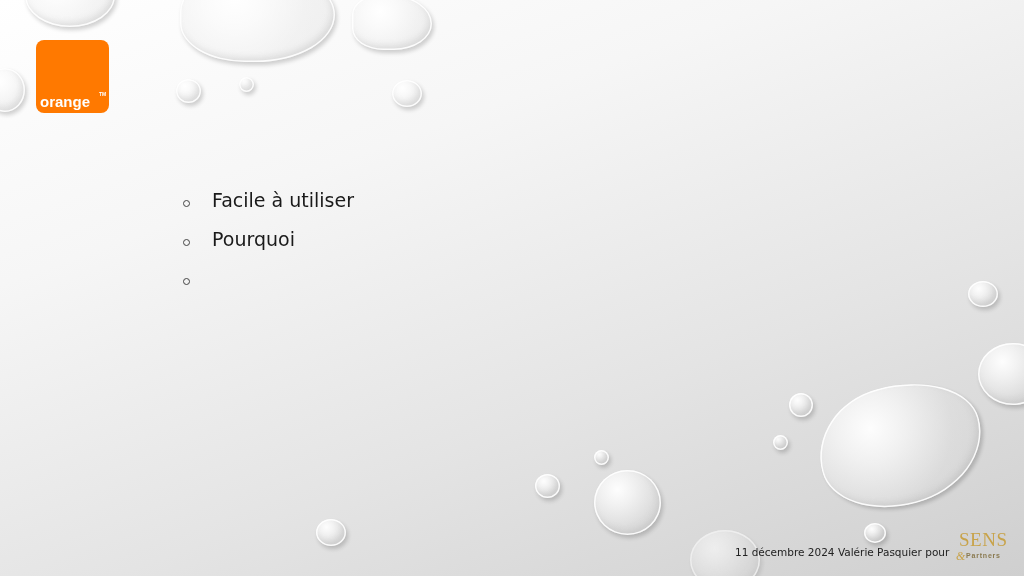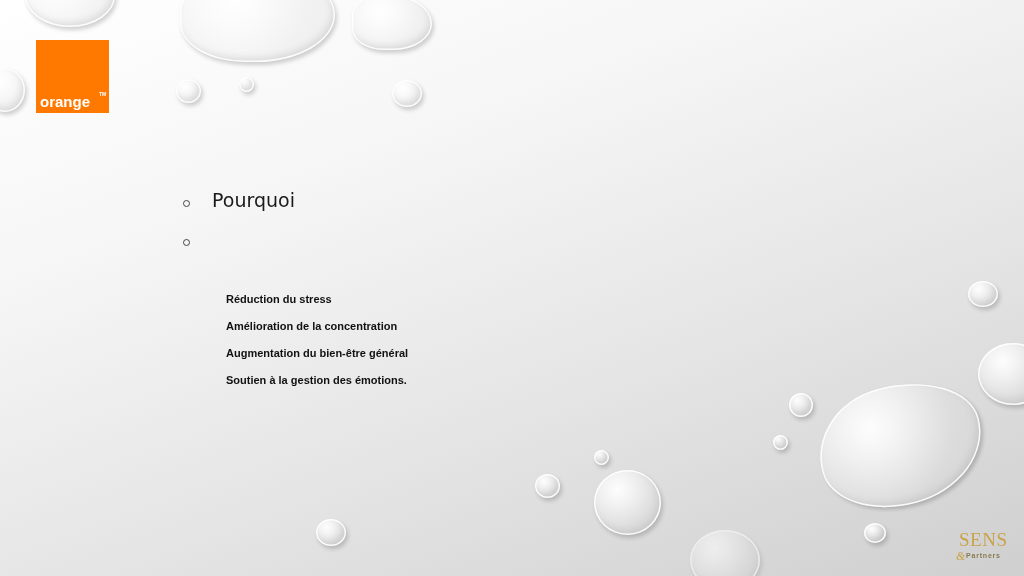--- a/index.html
+++ b/index.html
@@ -10,20 +10,21 @@
     }
     .slide { position:absolute; inset:0; }
     .drop {
       position:absolute; border-radius:50%;
       background: radial-gradient(circle at 35% 30%, rgba(255,255,255,0.95) 0%, rgba(250,250,250,0.7) 25%, rgba(225,225,225,0.35) 60%, rgba(200,200,200,0.25) 100%);
       box-shadow: inset 0 0 0 1.5px rgba(255,255,255,0.9), inset -3px -4px 6px rgba(150,150,150,0.25), 2px 3px 4px rgba(0,0,0,0.18);
     }
     .logo {
       position:absolute; left:36px; top:40px; width:73px; height:73px;
       background:#ff7900;
+      border-radius:8px;
     }
     .logo-text {
       position:absolute; left:4px; bottom:3px; color:#fff;
       font-family:"Liberation Sans", sans-serif; font-weight:bold; font-size:15px; letter-spacing:0px;
     }
     .logo-tm { position:absolute; left:63px; bottom:16px; color:#fff; font-size:5px; font-weight:bold; }
     .title {
       position:absolute; left:151px; top:124px;
       font-family:"DejaVu Sans", sans-serif; font-weight:bold; font-style:italic;
       font-size:22px; color:#111; letter-spacing:0.2px;
@@ -88,33 +89,32 @@
 
   <div class="logo">
     <span class="logo-text">orange</span>
     <span class="logo-tm">TM</span>
   </div>
 
 
   <ul class="bullets">
     <li class="bullet">
       <span class="bullet-mark"></span>
+      <span class="bullet-text">Facile à utiliser</span>
+    </li>
+    <li class="bullet">
+      <span class="bullet-mark"></span>
       <span class="bullet-text">Pourquoi</span>
     </li>
     <li class="bullet">
       <span class="bullet-mark"></span>
     </li>
   </ul>
 
-  <ul class="subs">
-    <li class="sub">Réduction du stress</li>
-    <li class="sub">Amélioration de la concentration</li>
-    <li class="sub">Augmentation du bien-être général</li>
-    <li class="sub">Soutien à la gestion des émotions.</li>
-  </ul>
 
+  <div class="footer">11 décembre 2024 Valérie Pasquier pour</div>
 
   <div class="sens">
     <span class="sens-top">SENS</span>
     <span class="sens-amp">&amp;</span>
     <span class="sens-partners">Partners</span>
   </div>
 </div>
 
 </body></html>

